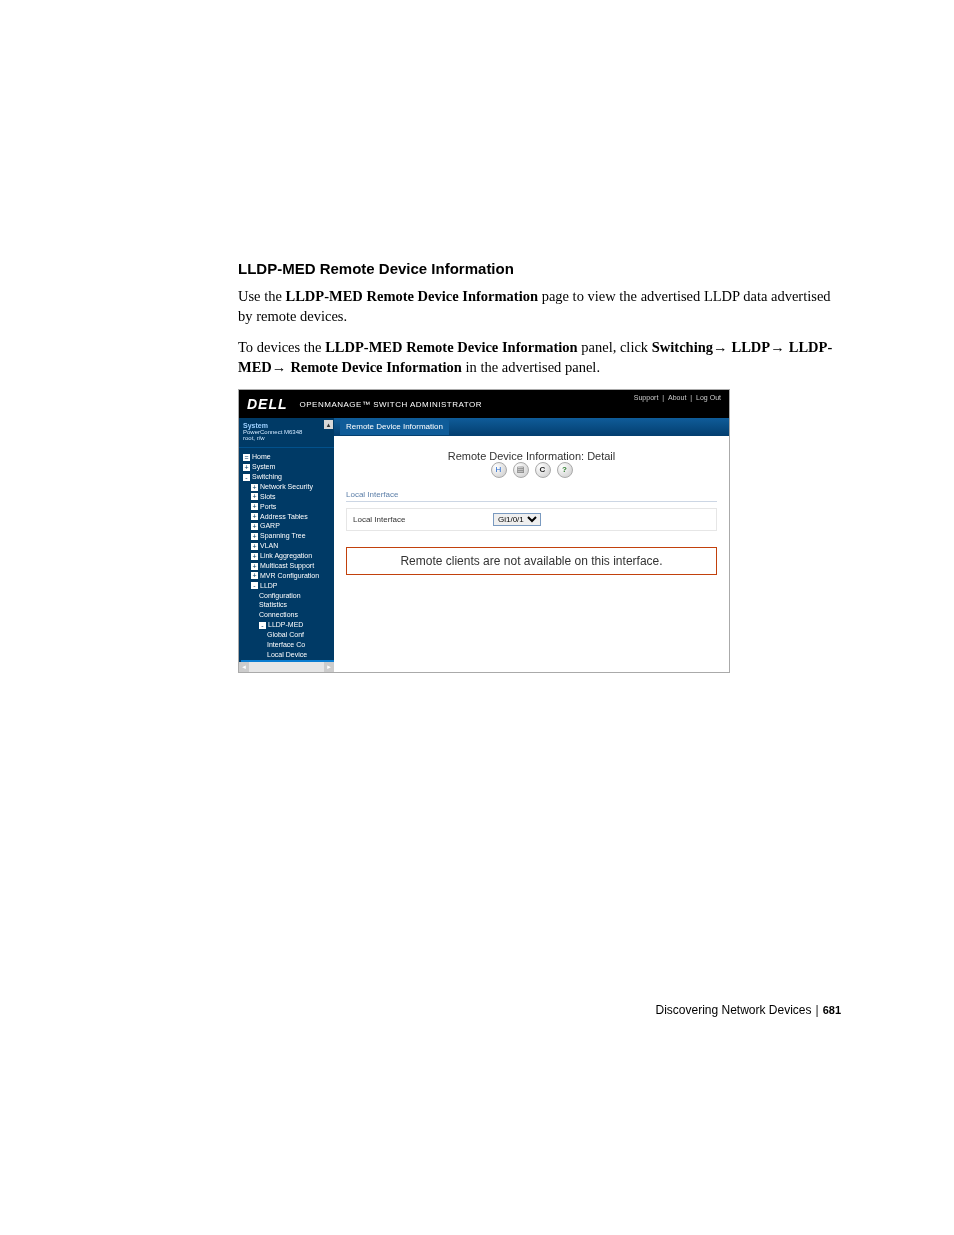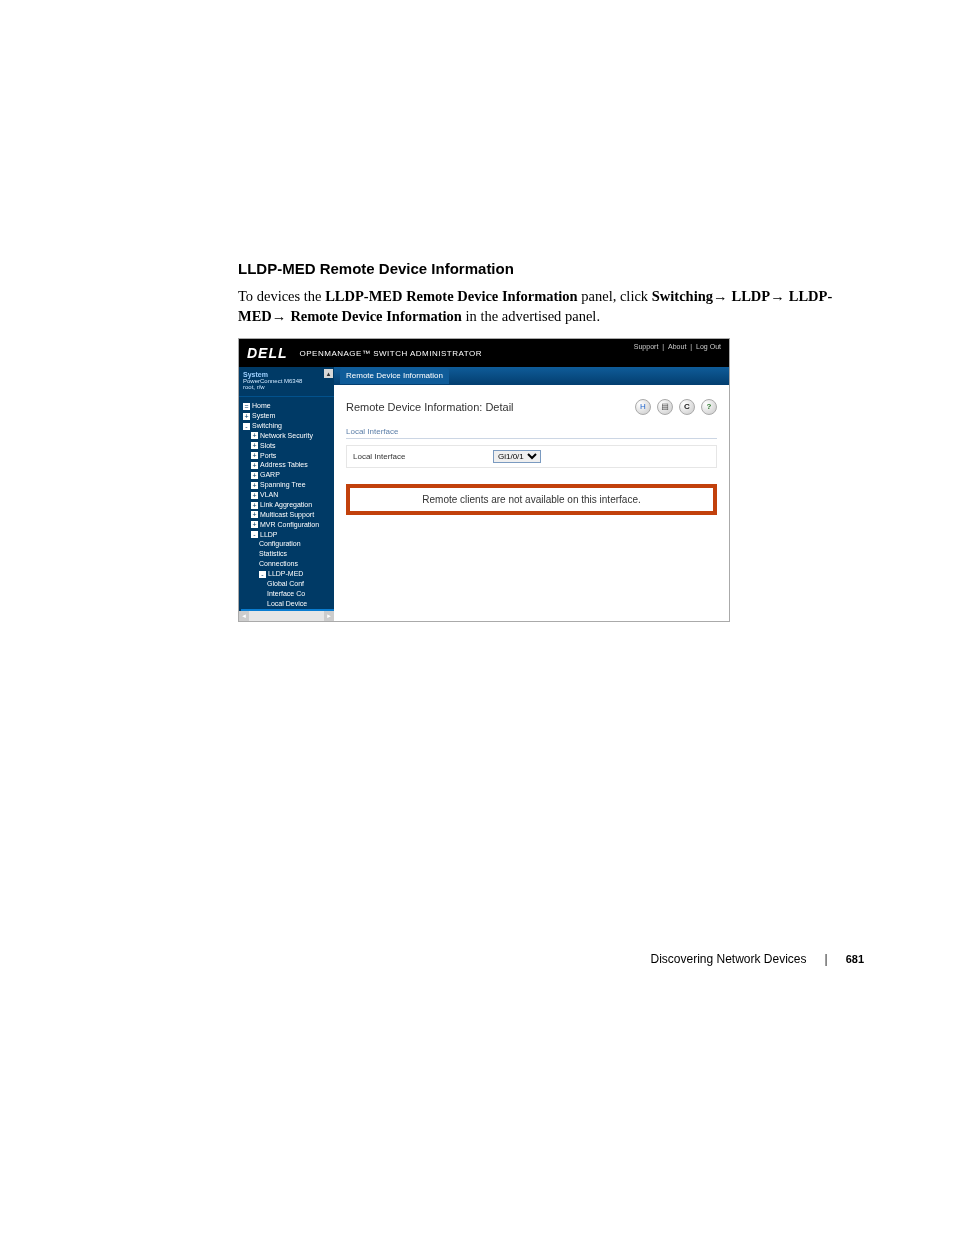--- a/index.html
+++ b/index.html
@@ -4,21 +4,21 @@
 <style>
   body {
     margin: 0;
     padding: 0;
     font-family: Georgia, 'Times New Roman', serif;
     background: #fff;
     color: #000;
     width: 954px;
   }
   .page {
-    padding: 260px 88px 60px 238px;
+    padding: 260px 111px 60px 238px;
     box-sizing: border-box;
     width: 954px;
   }
   .section-heading {
     font-family: Arial, Helvetica, sans-serif;
     font-weight: bold;
     font-size: 15px;
     margin: 0 0 10px 0;
   }
   .body-para {
@@ -173,20 +173,21 @@
   }
   .content-inner {
     padding: 14px 12px 8px 12px;
   }
   .detail-heading {
     font-size: 11px;
     color: #333;
     margin-bottom: 12px;
     display: flex;
     align-items: center;
+    flex-direction: column;
   }
   .detail-heading .title { flex: 1; }
   .tool-icons {
     display: flex;
     gap: 6px;
   }
   .tool-icon {
     width: 14px; height: 14px;
     border-radius: 50%;
     background: radial-gradient(circle at 30% 30%, #fff, #c9c9c9);
@@ -217,54 +218,57 @@
     align-items: center;
   }
   .field-row .flabel { width: 140px; }
   .field-row select {
     font-size: 8px;
     height: 13px;
     border: 1px solid #7a9ac0;
   }
   .msg-row {
     margin-top: 16px;
-    border: 4px solid #c2410c;
+    border: 1px solid #c2410c;
     padding: 6px;
     text-align: center;
-    font-size: 10px;
+    font-size: 12px;
     color: #333;
   }
 
   .footer {
     margin-top: 330px;
     font-family: Arial, Helvetica, sans-serif;
     font-size: 12px;
     text-align: right;
     padding-right: 2px;
     display: flex;
     justify-content: flex-end;
     align-items: baseline;
-    gap: 18px;
+    gap: 4px;
   }
   .footer .sep {
     font-weight: normal;
     color: #222;
   }
   .footer .pagenum {
     font-weight: bold;
     font-size: 11px;
   }
 </style>
 </head>
 <body>
 
 <div class="page">
 
   <h3 class="section-heading">LLDP-MED Remote Device Information</h3>
 
+  <p class="body-para">
+    <span>Use the </span><span class="bold">LLDP-MED Remote Device Information</span><span> page to view the advertised LLDP data advertised by remote devices.</span>
+  </p>
 
   <p class="body-para">
     <span>To devices the </span><span class="bold">LLDP-MED Remote Device Information</span><span> panel, click </span><span class="bold">Switching</span><span class="arrow">→ </span><span class="bold">LLDP</span><span class="arrow">→ </span><span class="bold">LLDP-MED</span><span class="arrow">→ </span><span class="bold">Remote Device Information</span><span> in the advertised panel.</span>
   </p>
 
 
   <div class="shot">
     <div class="shot-header">
       <span class="dell-logo">DELL</span>
       <span class="om-title">OPENMANAGE™ SWITCH ADMINISTRATOR</span>

